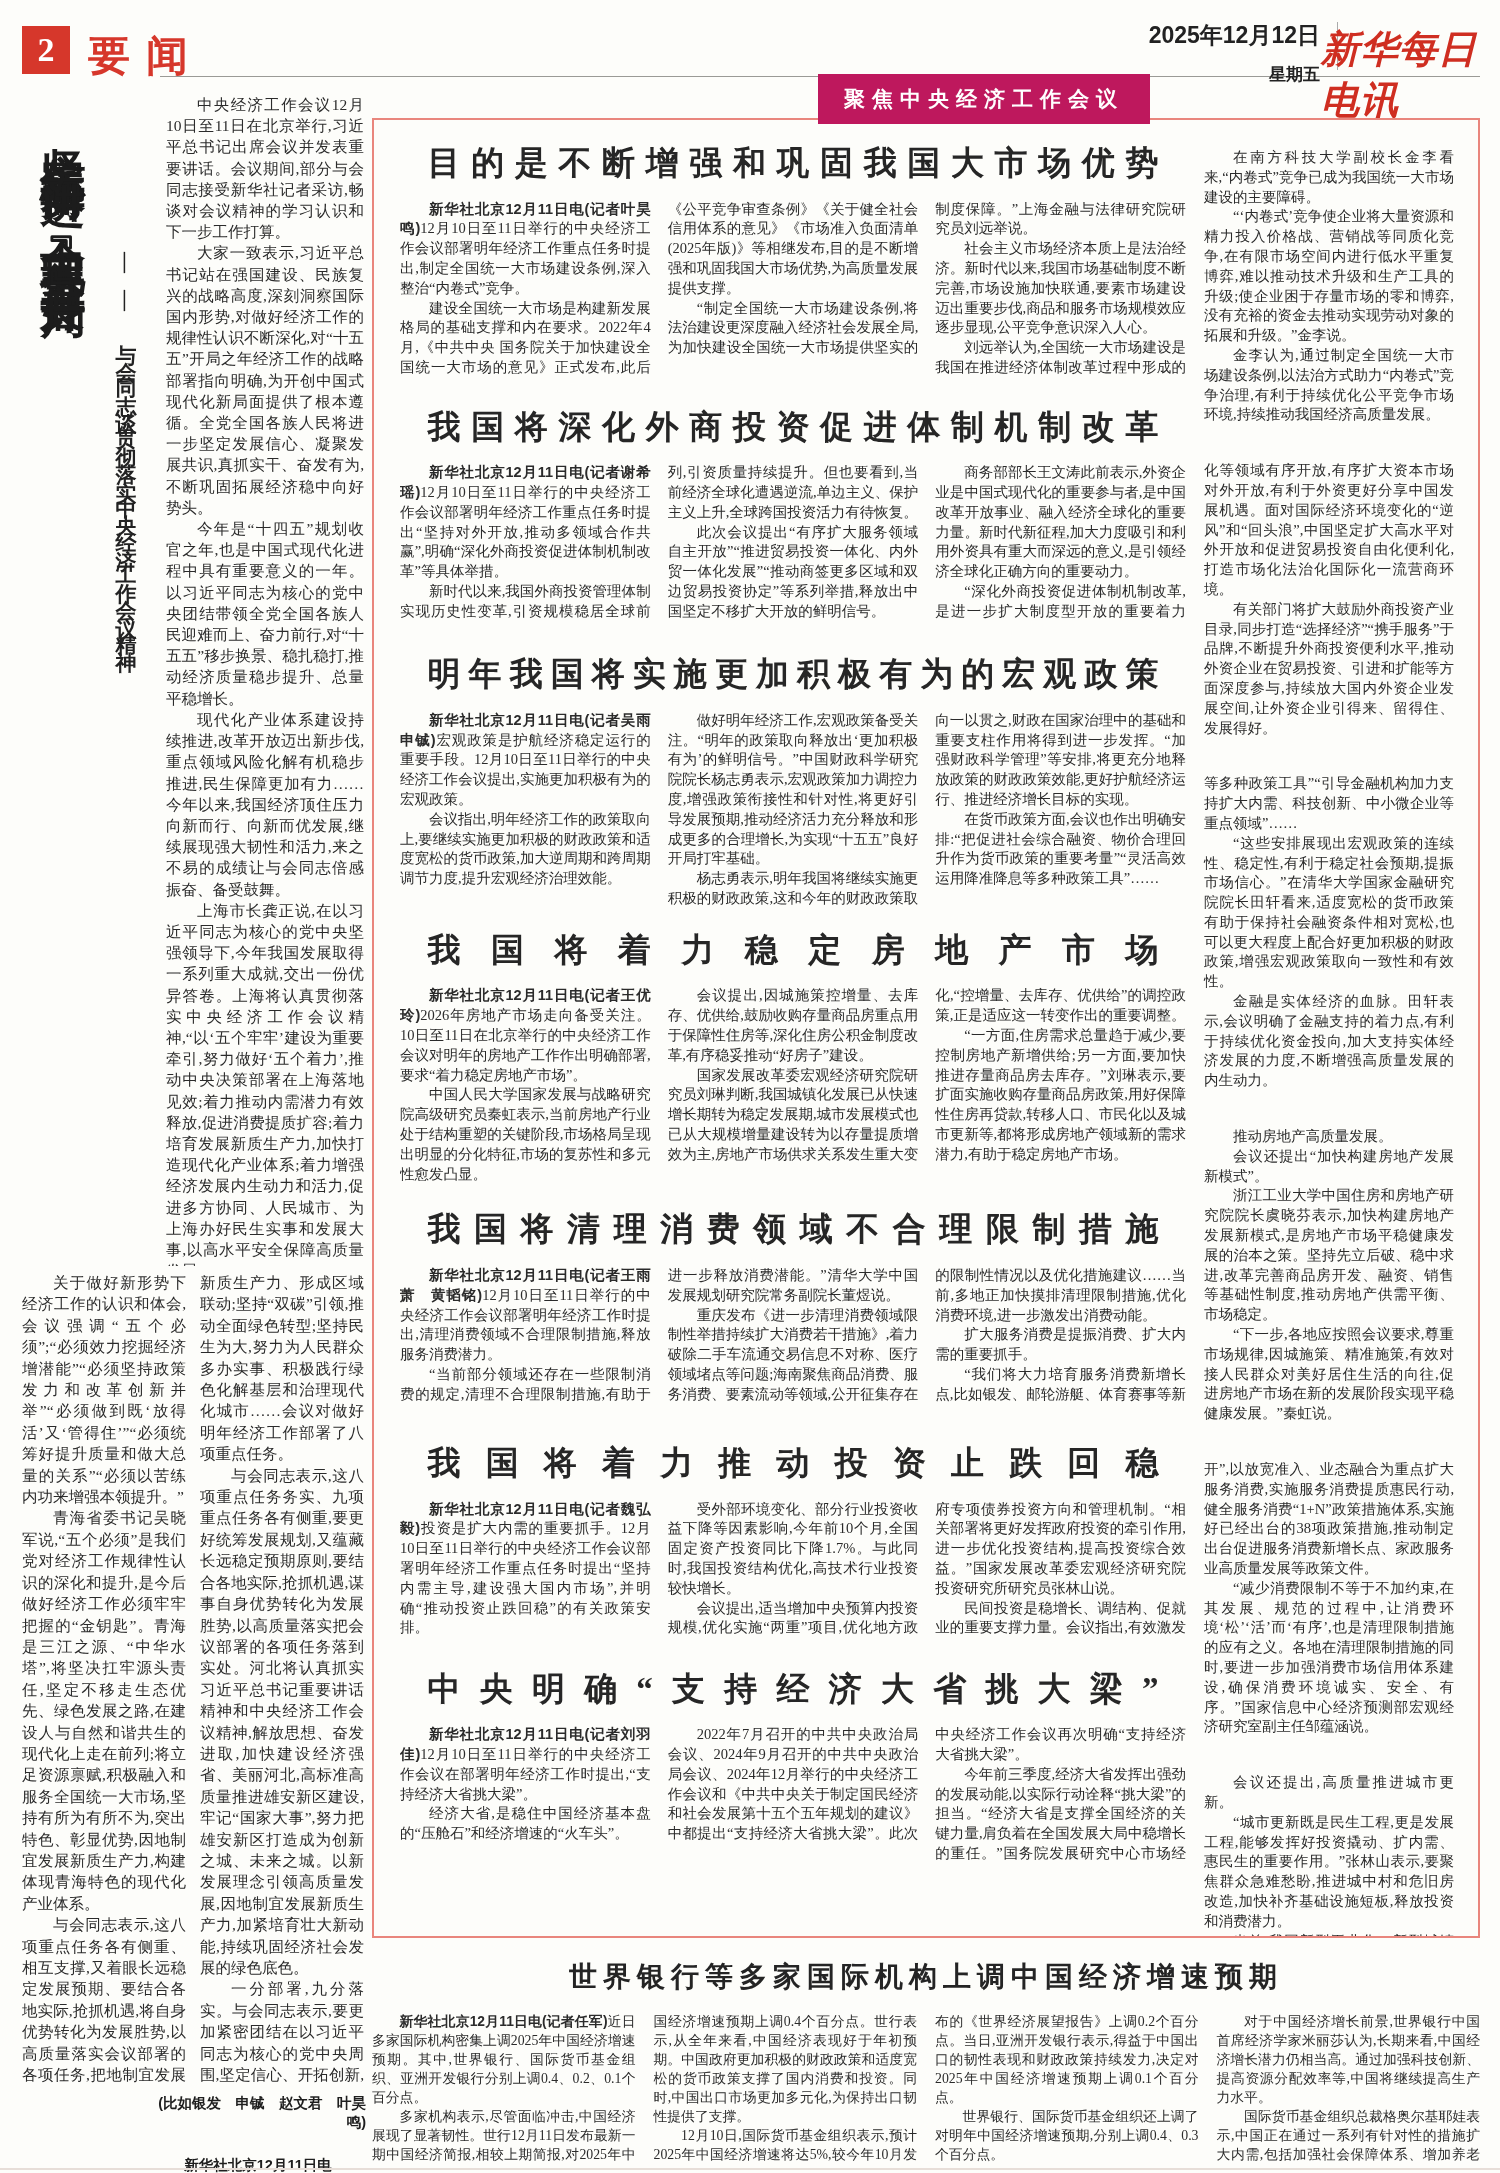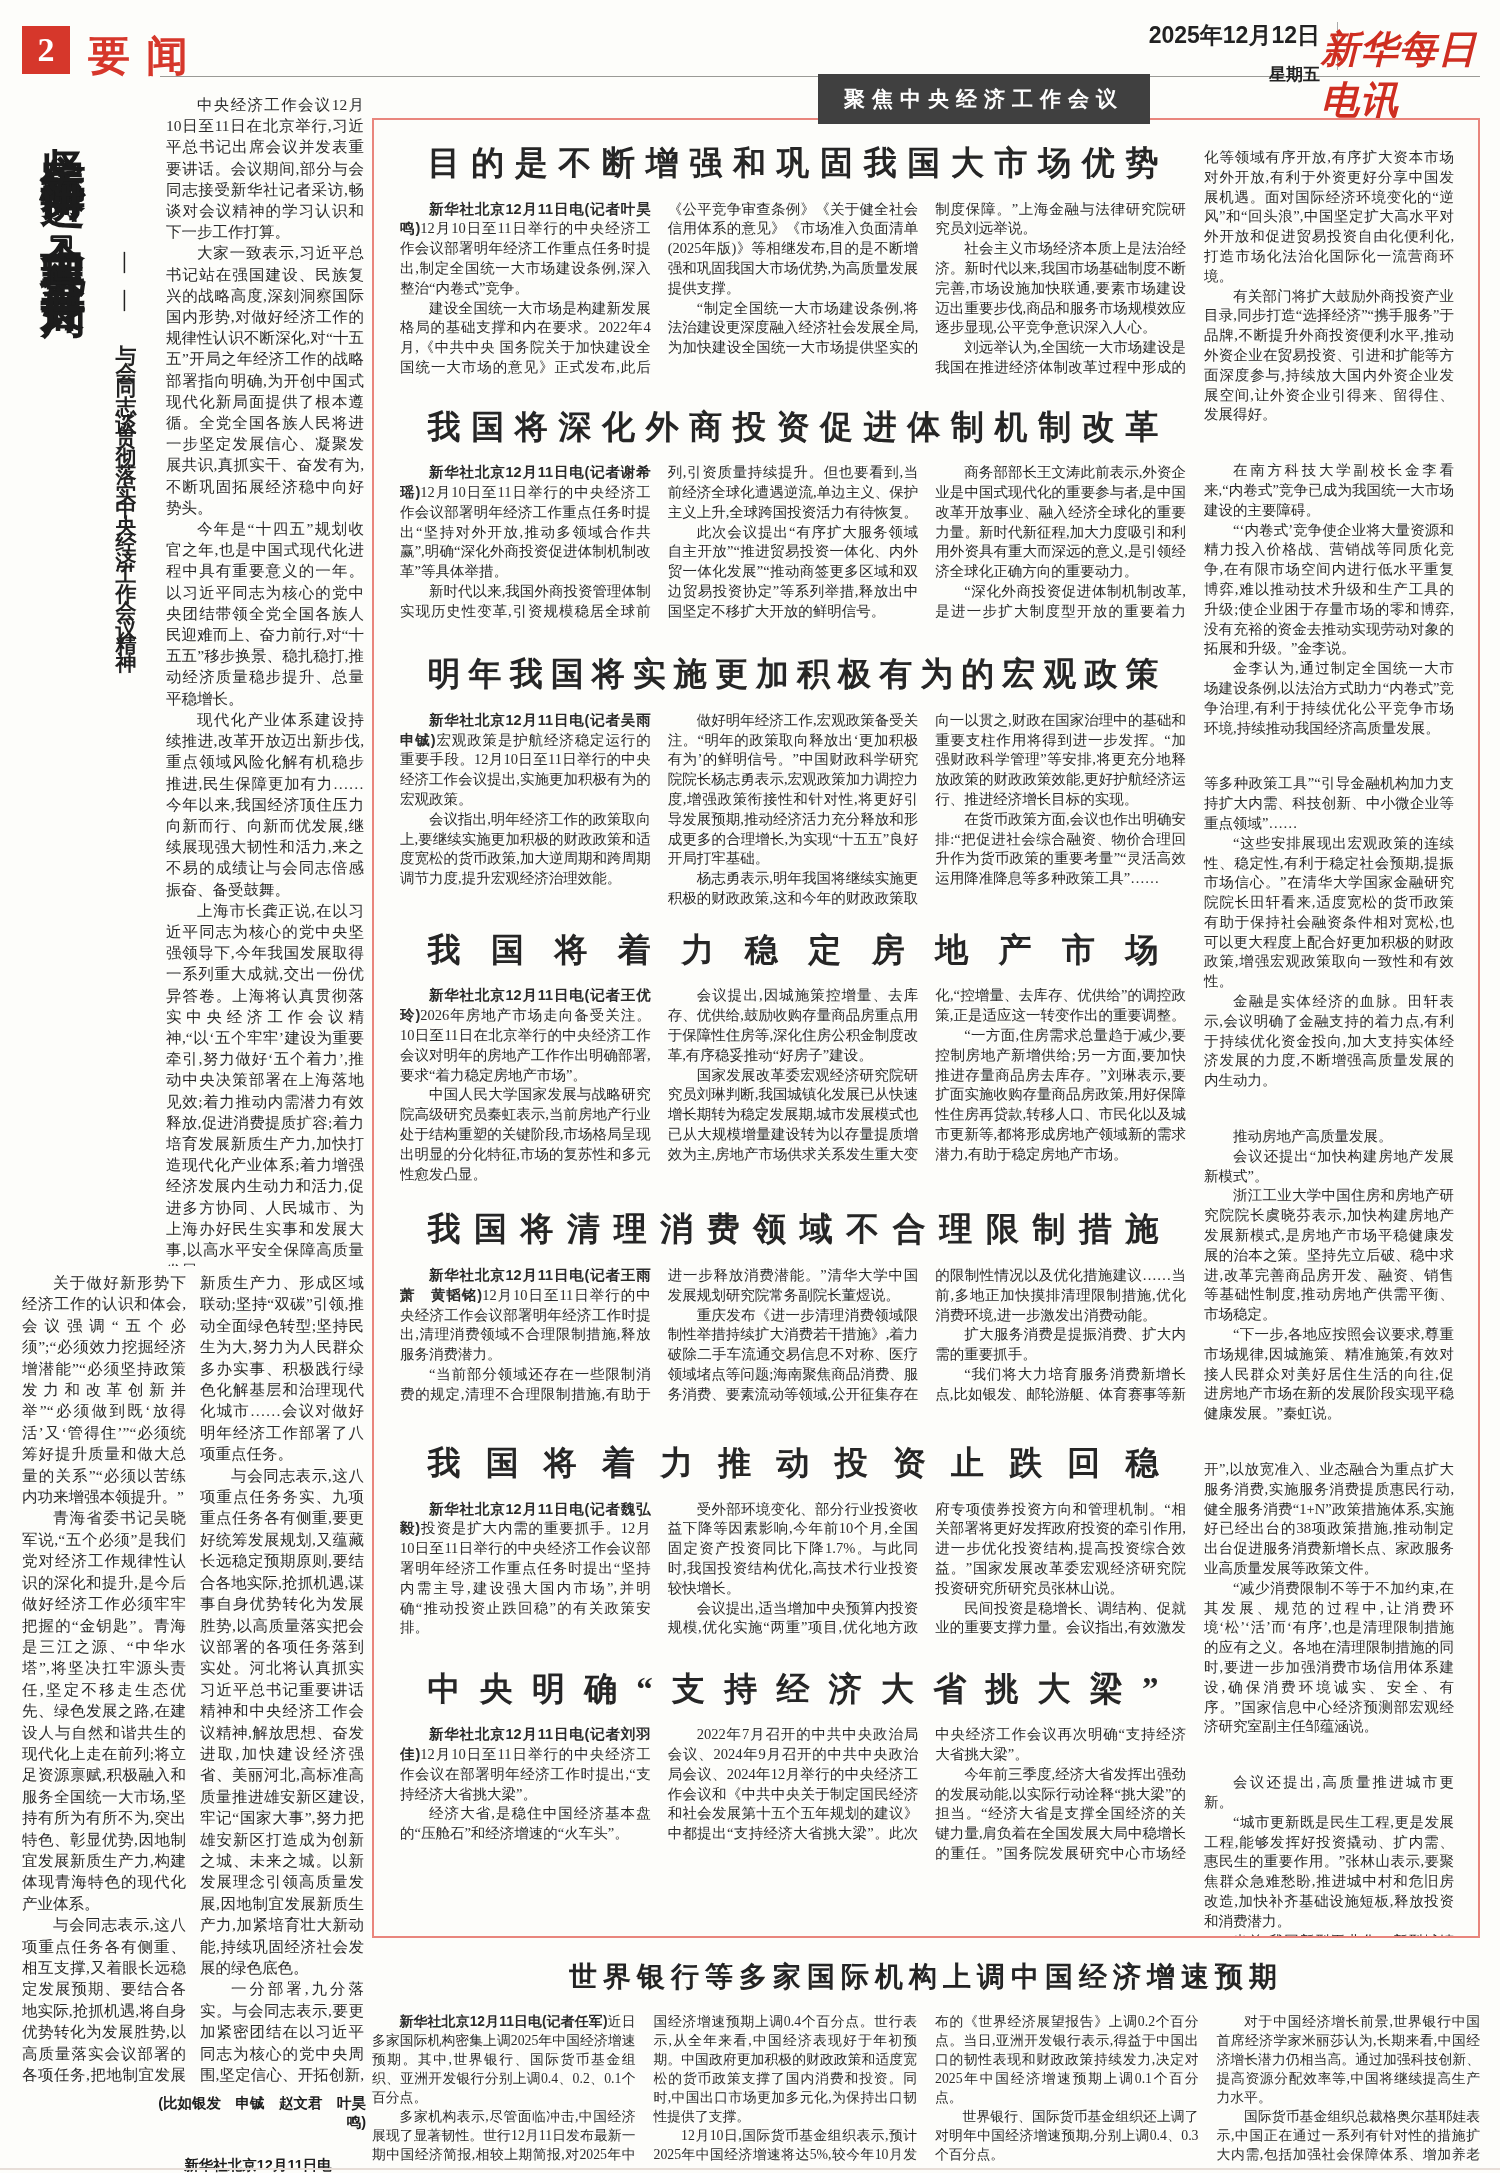--- a/index.html
+++ b/index.html
@@ -28,21 +28,21 @@
   .col2{position:absolute;left:22px;top:1272px;width:342px;height:816px;overflow:hidden;
         column-count:2;column-gap:14px;column-fill:auto;font-size:15.5px;line-height:21.4px;text-align:justify;color:#2b2b2b;}
   .colA p,.col2 p{margin:0;text-indent:2em;}
   .credits{position:absolute;left:150px;top:2094px;width:216px;
            font-family:"Liberation Sans","DejaVu Sans",sans-serif;font-weight:700;font-size:14.5px;color:#1e1e1e;}
   .credits .c1{text-align:right;}
   .credits .c2{text-align:center;margin-top:24px;}
   
   .focus-box{position:absolute;left:372px;top:118px;width:1108px;height:1820px;border:2px solid #e9867d;box-sizing:border-box;}
   .focus-label{position:absolute;left:calc(50% + 58px);top:-46px;transform:translateX(-50%);
-               background:#404040;color:#fff;font-family:"Liberation Sans","DejaVu Sans",sans-serif;
+               background:#be185d;color:#fff;font-family:"Liberation Sans","DejaVu Sans",sans-serif;
                font-weight:700;font-size:21px;letter-spacing:7px;line-height:50px;height:50px;padding:0 26px;white-space:nowrap;}
   .box-inner{display:flex;height:100%;}
   .articles{width:816px;padding:4px 4px 0 26px;box-sizing:border-box;}
   .article{margin-top:20px;}
   .headline{width:93%;margin:0 auto 16px auto;font-size:33px;font-weight:600;color:#262626;
             text-align:justify;text-align-last:justify;line-height:1.2;}
   .body3{column-count:3;column-gap:17px;column-fill:auto;overflow:hidden;
          font-size:14.5px;line-height:19.8px;text-align:justify;color:#2b2b2b;}
   .body3 p{margin:0;text-indent:2em;}
   .byline{font-family:"Liberation Sans","DejaVu Sans",sans-serif;font-weight:700;}
@@ -163,27 +163,27 @@
             <div class="body3" style="height: 152px;">
               <p><span class="byline">新华社北京12月11日电(记者刘羽佳)</span>12月10日至11日举行的中央经济工作会议在部署明年经济工作时提出,“支持经济大省挑大梁”。</p>
               <p>经济大省,是稳住中国经济基本盘的“压舱石”和经济增速的“火车头”。</p>
               <p>2022年7月召开的中共中央政治局会议、2024年9月召开的中共中央政治局会议、2024年12月举行的中央经济工作会议和《中共中央关于制定国民经济和社会发展第十五个五年规划的建议》中都提出“支持经济大省挑大梁”。此次中央经济工作会议再次明确“支持经济大省挑大梁”。</p>
               <p>今年前三季度,经济大省发挥出强劲的发展动能,以实际行动诠释“挑大梁”的担当。“经济大省是支撑全国经济的关键力量,肩负着在全国发展大局中稳增长的重任。”国务院发展研究中心市场经济研究所市场流通研究室主任、研究员陈丽芬说,加强要素保障、鼓励科技创新、探索改革开放先行先试,有利于经济大省继续走在前列,在稳的基础上迸发出“进”的动能。</p>
             </div>
           </div>
         </div>
       <div class="side" id="side">
           <div class="side-section">
-            <p class="noindent">化等领域有序开放,有序扩大资本市场对外开放,有利于外资更好分享中国发展机遇。面对国际经济环境变化的“逆风”和“回头浪”,中国坚定扩大高水平对外开放和促进贸易投资自由化便利化,打造市场化法治化国际化一流营商环境。</p>
-            <p>有关部门将扩大鼓励外商投资产业目录,同步打造“选择经济”“携手服务”于品牌,不断提升外商投资便利水平,推动外资企业在贸易投资、引进和扩能等方面深度参与,持续放大国内外资企业发展空间,让外资企业引得来、留得住、发展得好。</p>
-          </div>
-          <div class="side-section">
             <p>在南方科技大学副校长金李看来,“内卷式”竞争已成为我国统一大市场建设的主要障碍。</p>
             <p>“‘内卷式’竞争使企业将大量资源和精力投入价格战、营销战等同质化竞争,在有限市场空间内进行低水平重复博弈,难以推动技术升级和生产工具的升级;使企业困于存量市场的零和博弈,没有充裕的资金去推动实现劳动对象的拓展和升级。”金李说。</p>
             <p>金李认为,通过制定全国统一大市场建设条例,以法治方式助力“内卷式”竞争治理,有利于持续优化公平竞争市场环境,持续推动我国经济高质量发展。</p>
+          </div>
+          <div class="side-section">
+            <p class="noindent">化等领域有序开放,有序扩大资本市场对外开放,有利于外资更好分享中国发展机遇。面对国际经济环境变化的“逆风”和“回头浪”,中国坚定扩大高水平对外开放和促进贸易投资自由化便利化,打造市场化法治化国际化一流营商环境。</p>
+            <p>有关部门将扩大鼓励外商投资产业目录,同步打造“选择经济”“携手服务”于品牌,不断提升外商投资便利水平,推动外资企业在贸易投资、引进和扩能等方面深度参与,持续放大国内外资企业发展空间,让外资企业引得来、留得住、发展得好。</p>
           </div>
           <div class="side-section">
             <p class="noindent">等多种政策工具”“引导金融机构加力支持扩大内需、科技创新、中小微企业等重点领域”……</p>
             <p>“这些安排展现出宏观政策的连续性、稳定性,有利于稳定社会预期,提振市场信心。”在清华大学国家金融研究院院长田轩看来,适度宽松的货币政策有助于保持社会融资条件相对宽松,也可以更大程度上配合好更加积极的财政政策,增强宏观政策取向一致性和有效性。</p>
             <p>金融是实体经济的血脉。田轩表示,会议明确了金融支持的着力点,有利于持续优化资金投向,加大支持实体经济发展的力度,不断增强高质量发展的内生动力。</p>
           </div>
           <div class="side-section">
             <p>推动房地产高质量发展。</p>
             <p>会议还提出“加快构建房地产发展新模式”。</p>
             <p>浙江工业大学中国住房和房地产研究院院长虞晓芬表示,加快构建房地产发展新模式,是房地产市场平稳健康发展的治本之策。坚持先立后破、稳中求进,改革完善商品房开发、融资、销售等基础性制度,推动房地产供需平衡、市场稳定。</p>

